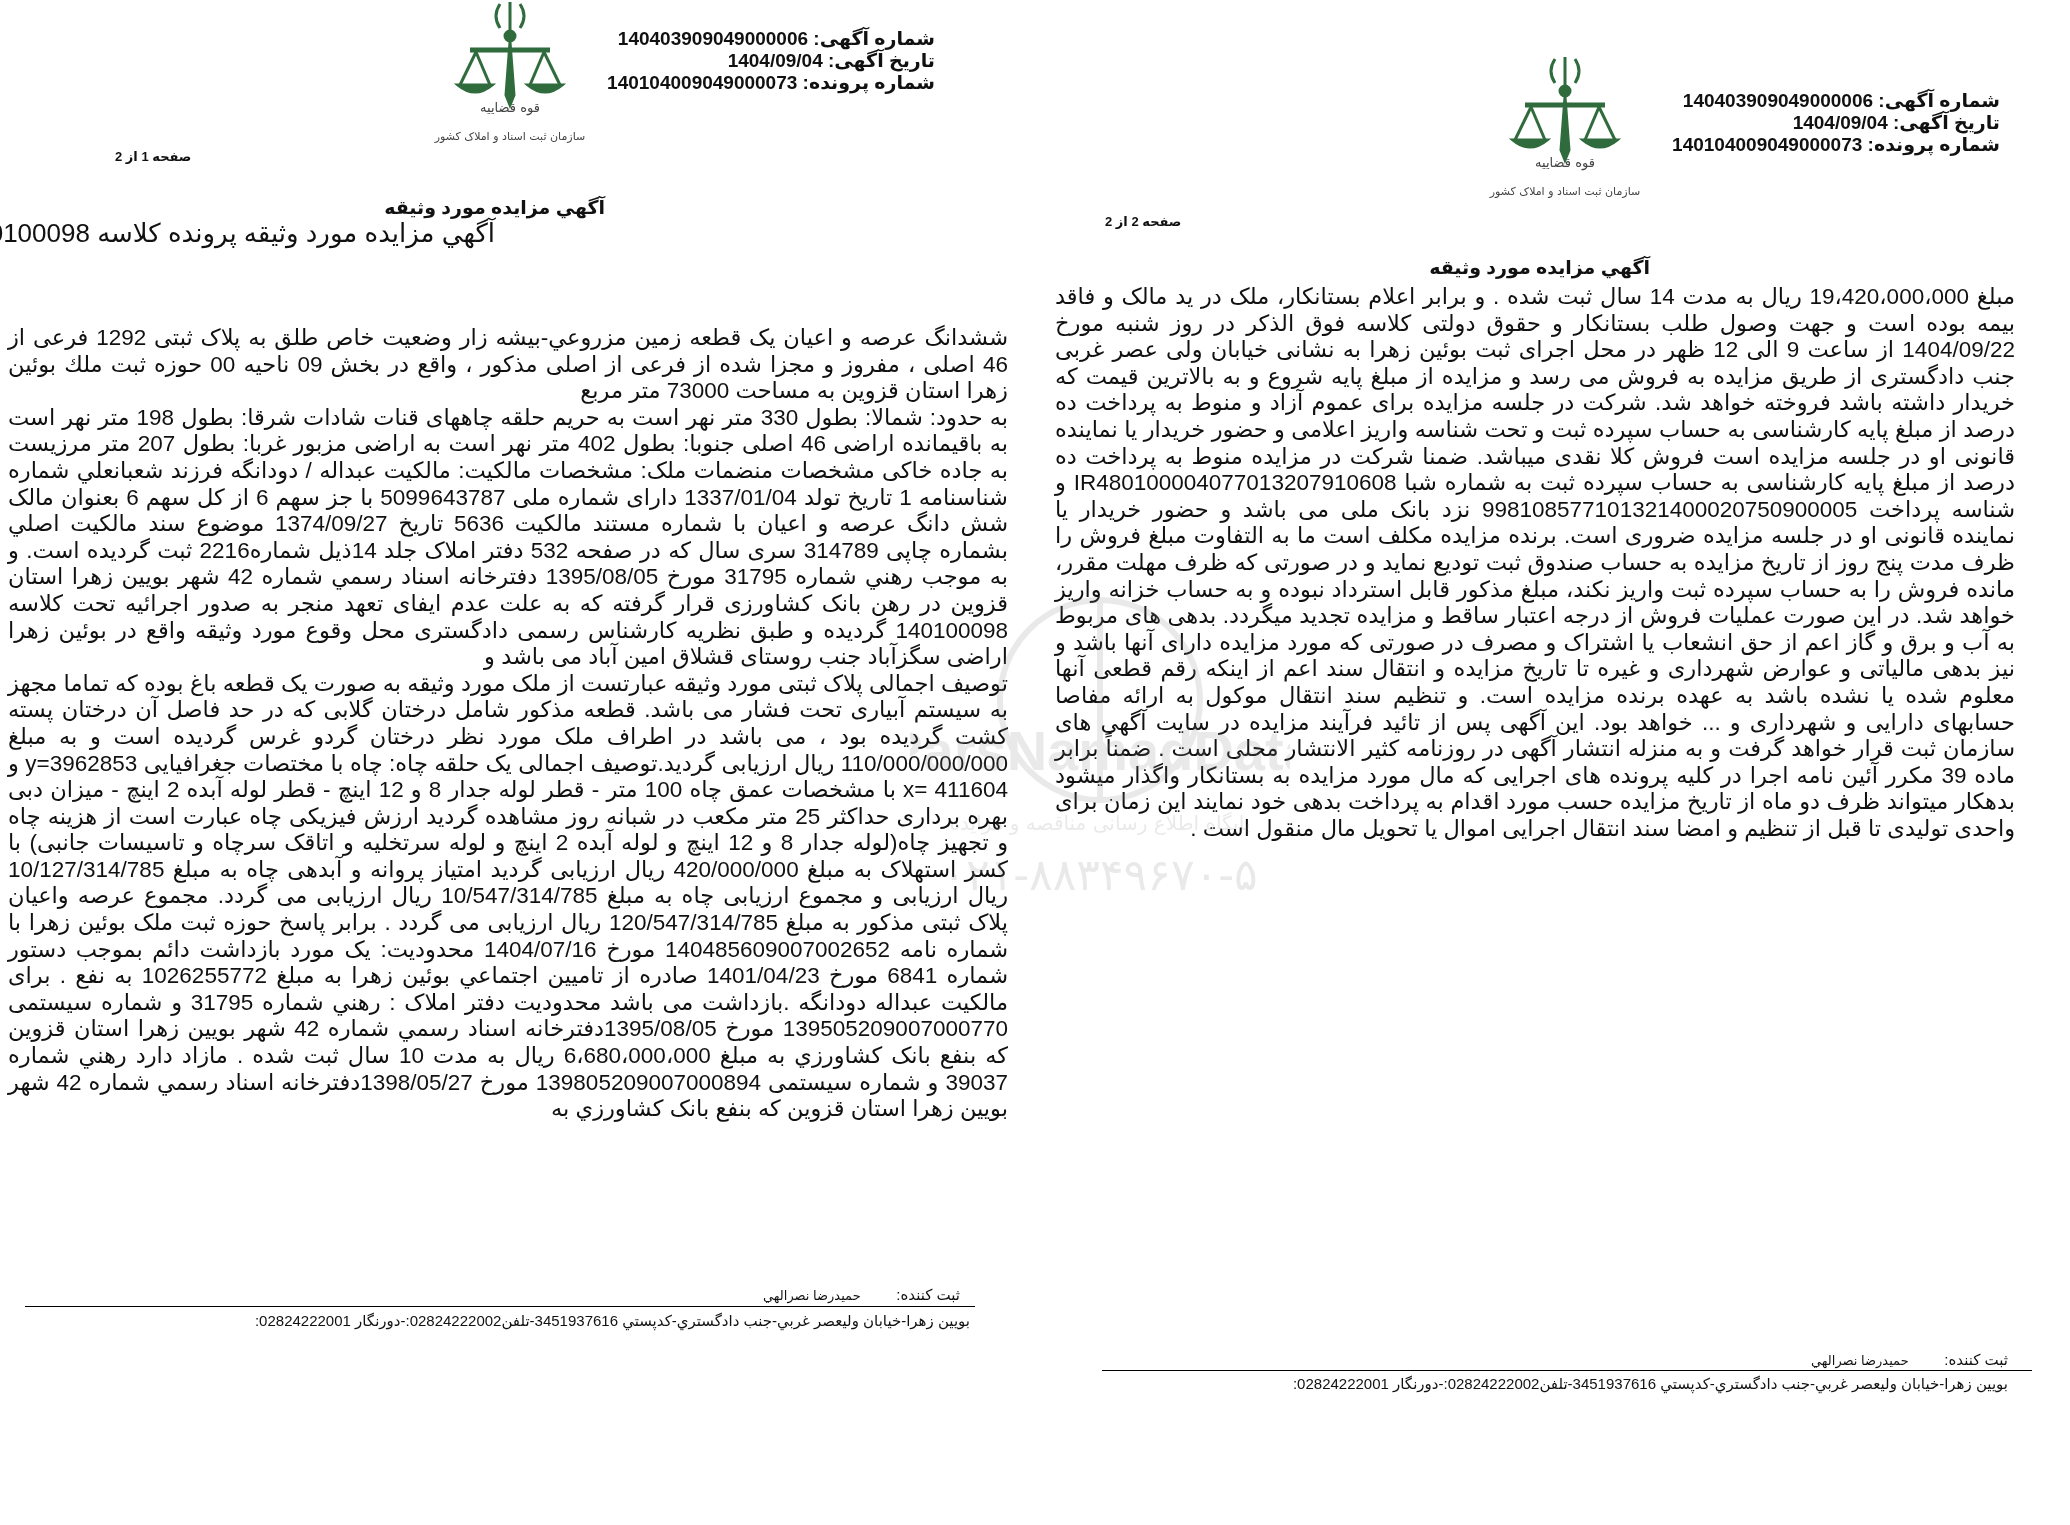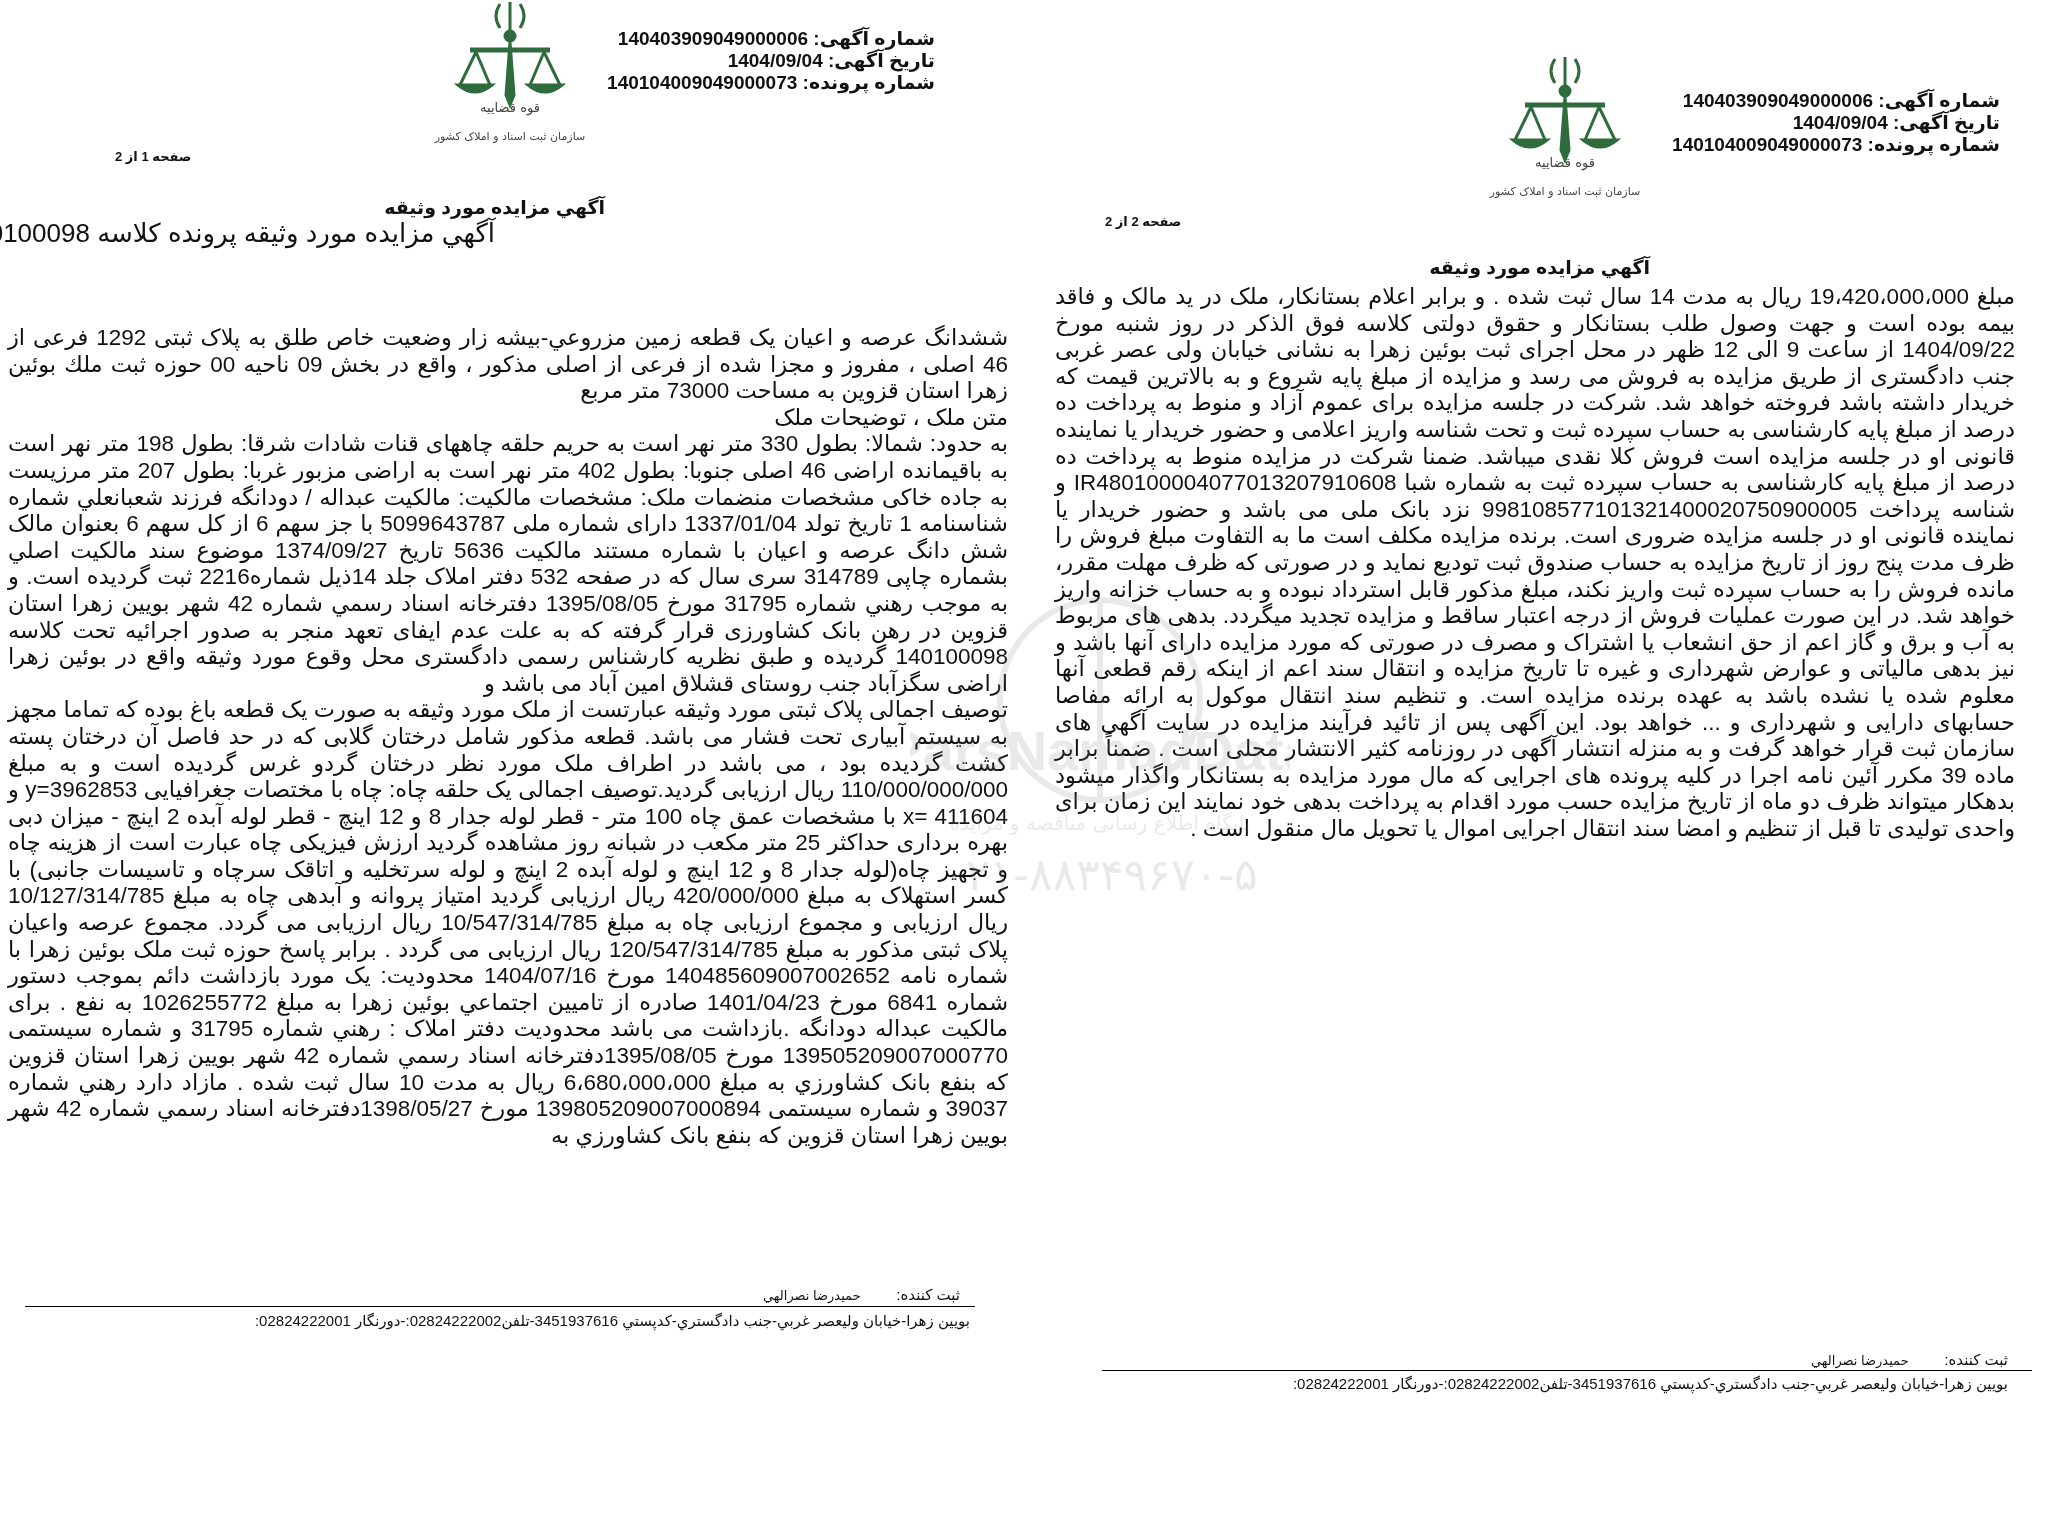--- a/index.html
+++ b/index.html
@@ -70,21 +70,20 @@
     </svg>
   </div>
 
   <div class="pagenum" style="left:115px; top:117px;">صفحه 1 از 2</div>
 
   <div class="title-bold" style="right:430px; top:196px;">آگهي مزايده مورد وثيقه</div>
   <div class="subtitle" style="right:540px; top:218px;">آگهي مزايده مورد وثيقه پرونده كلاسه 140100098</div>
 
   <div class="body-text" style="left:8px; width:1000px; top:289px;margin-top:36px;">
     <p>ششدانگ عرصه و اعیان یک قطعه زمین مزروعي-بیشه زار وضعیت خاص طلق به پلاک ثبتی 1292 فرعی از 46 اصلی ، مفروز و مجزا شده از فرعی از اصلی مذکور ، واقع در بخش 09 ناحیه 00 حوزه ثبت ملك بوئین زهرا استان قزوين به مساحت 73000 متر مربع</p>
-    <p>متن ملک ، توضیحات ملک</p>
     <p>به حدود: شمالا: بطول 330 متر نهر است به حریم حلقه چاههای قنات شادات شرقا: بطول 198 متر نهر است به باقیمانده اراضی 46 اصلی جنوبا: بطول 402 متر نهر است به اراضی مزبور غربا: بطول 207 متر مرزیست به جاده خاکی مشخصات منضمات ملک: مشخصات مالکیت: مالکیت عبداله / دودانگه فرزند شعبانعلي شماره شناسنامه 1 تاریخ تولد 1337/01/04 دارای شماره ملی 5099643787 با جز سهم 6 از کل سهم 6 بعنوان مالک شش دانگ عرصه و اعیان با شماره مستند مالکیت 5636 تاریخ 1374/09/27 موضوع سند مالکیت اصلي بشماره چاپی 314789 سری سال که در صفحه 532 دفتر املاک جلد 14ذیل شماره2216 ثبت گرديده است. و به موجب رهني شماره 31795 مورخ 1395/08/05 دفترخانه اسناد رسمي شماره 42 شهر بويين زهرا استان قزوين در رهن بانک کشاورزی قرار گرفته که به علت عدم ایفای تعهد منجر به صدور اجرائيه تحت کلاسه 140100098 گرديده و طبق نظریه کارشناس رسمی دادگستری محل وقوع مورد وثیقه واقع در بوئین زهرا اراضی سگزآباد جنب روستای قشلاق امین آباد می باشد و</p>
     <p>توصیف اجمالی پلاک ثبتی مورد وثیقه عبارتست از ملک مورد وثیقه به صورت یک قطعه باغ بوده که تماما مجهز به سیستم آبیاری تحت فشار می باشد. قطعه مذکور شامل درختان گلابی که در حد فاصل آن درختان پسته کشت گردیده بود ، می باشد در اطراف ملک مورد نظر درختان گردو غرس گردیده است و به مبلغ 110/000/000/000 ریال ارزیابی گردید.توصیف اجمالی یک حلقه چاه: چاه با مختصات جغرافیایی y=3962853 و 411604 =x با مشخصات عمق چاه 100 متر - قطر لوله جدار 8 و 12 اینچ - قطر لوله آبده 2 اینچ - میزان دبی بهره برداری حداکثر 25 متر مکعب در شبانه روز مشاهده گردید ارزش فیزیکی چاه عبارت است از هزینه چاه و تجهیز چاه(لوله جدار 8 و 12 اینچ و لوله آبده 2 اینچ و لوله سرتخلیه و اتاقک سرچاه و تاسیسات جانبی) با کسر استهلاک به مبلغ 420/000/000 ریال ارزیابی گردید امتیاز پروانه و آبدهی چاه به مبلغ 10/127/314/785 ریال ارزیابی و مجموع ارزیابی چاه به مبلغ 10/547/314/785 ریال ارزیابی می گردد. مجموع عرصه واعیان پلاک ثبتی مذکور به مبلغ 120/547/314/785 ریال ارزیابی می گردد . برابر پاسخ حوزه ثبت ملک بوئین زهرا با شماره نامه 140485609007002652 مورخ 1404/07/16 محدودیت: یک مورد بازداشت دائم بموجب دستور شماره 6841 مورخ 1401/04/23 صادره از تامیین اجتماعي بوئین زهرا به مبلغ 1026255772 به نفع . برای مالکیت عبداله دودانگه .بازداشت می باشد محدودیت دفتر املاک : رهني شماره 31795 و شماره سیستمی 139505209007000770 مورخ 1395/08/05دفترخانه اسناد رسمي شماره 42 شهر بويين زهرا استان قزوين كه بنفع بانک كشاورزي به مبلغ 6،680،000،000 ریال به مدت 10 سال ثبت شده . مازاد دارد رهني شماره 39037 و شماره سیستمی 139805209007000894 مورخ 1398/05/27دفترخانه اسناد رسمي شماره 42 شهر بويين زهرا استان قزوين كه بنفع بانک كشاورزي به</p>
   </div>
 
   <div class="registrar" style="right:75px; top:1286px;">
     <span class="lbl">ثبت كننده:</span>
     <span>حميدرضا نصرالهي</span>
   </div>
   <div class="rule" style="left:25px; width:950px; top:1306px;"></div>
   <div class="footer" style="right:65px; top:1312px;">بويين زهرا-خيابان وليعصر غربي-جنب دادگستري-كدپستي 3451937616-تلفن02824222002:-دورنگار 02824222001:</div>

